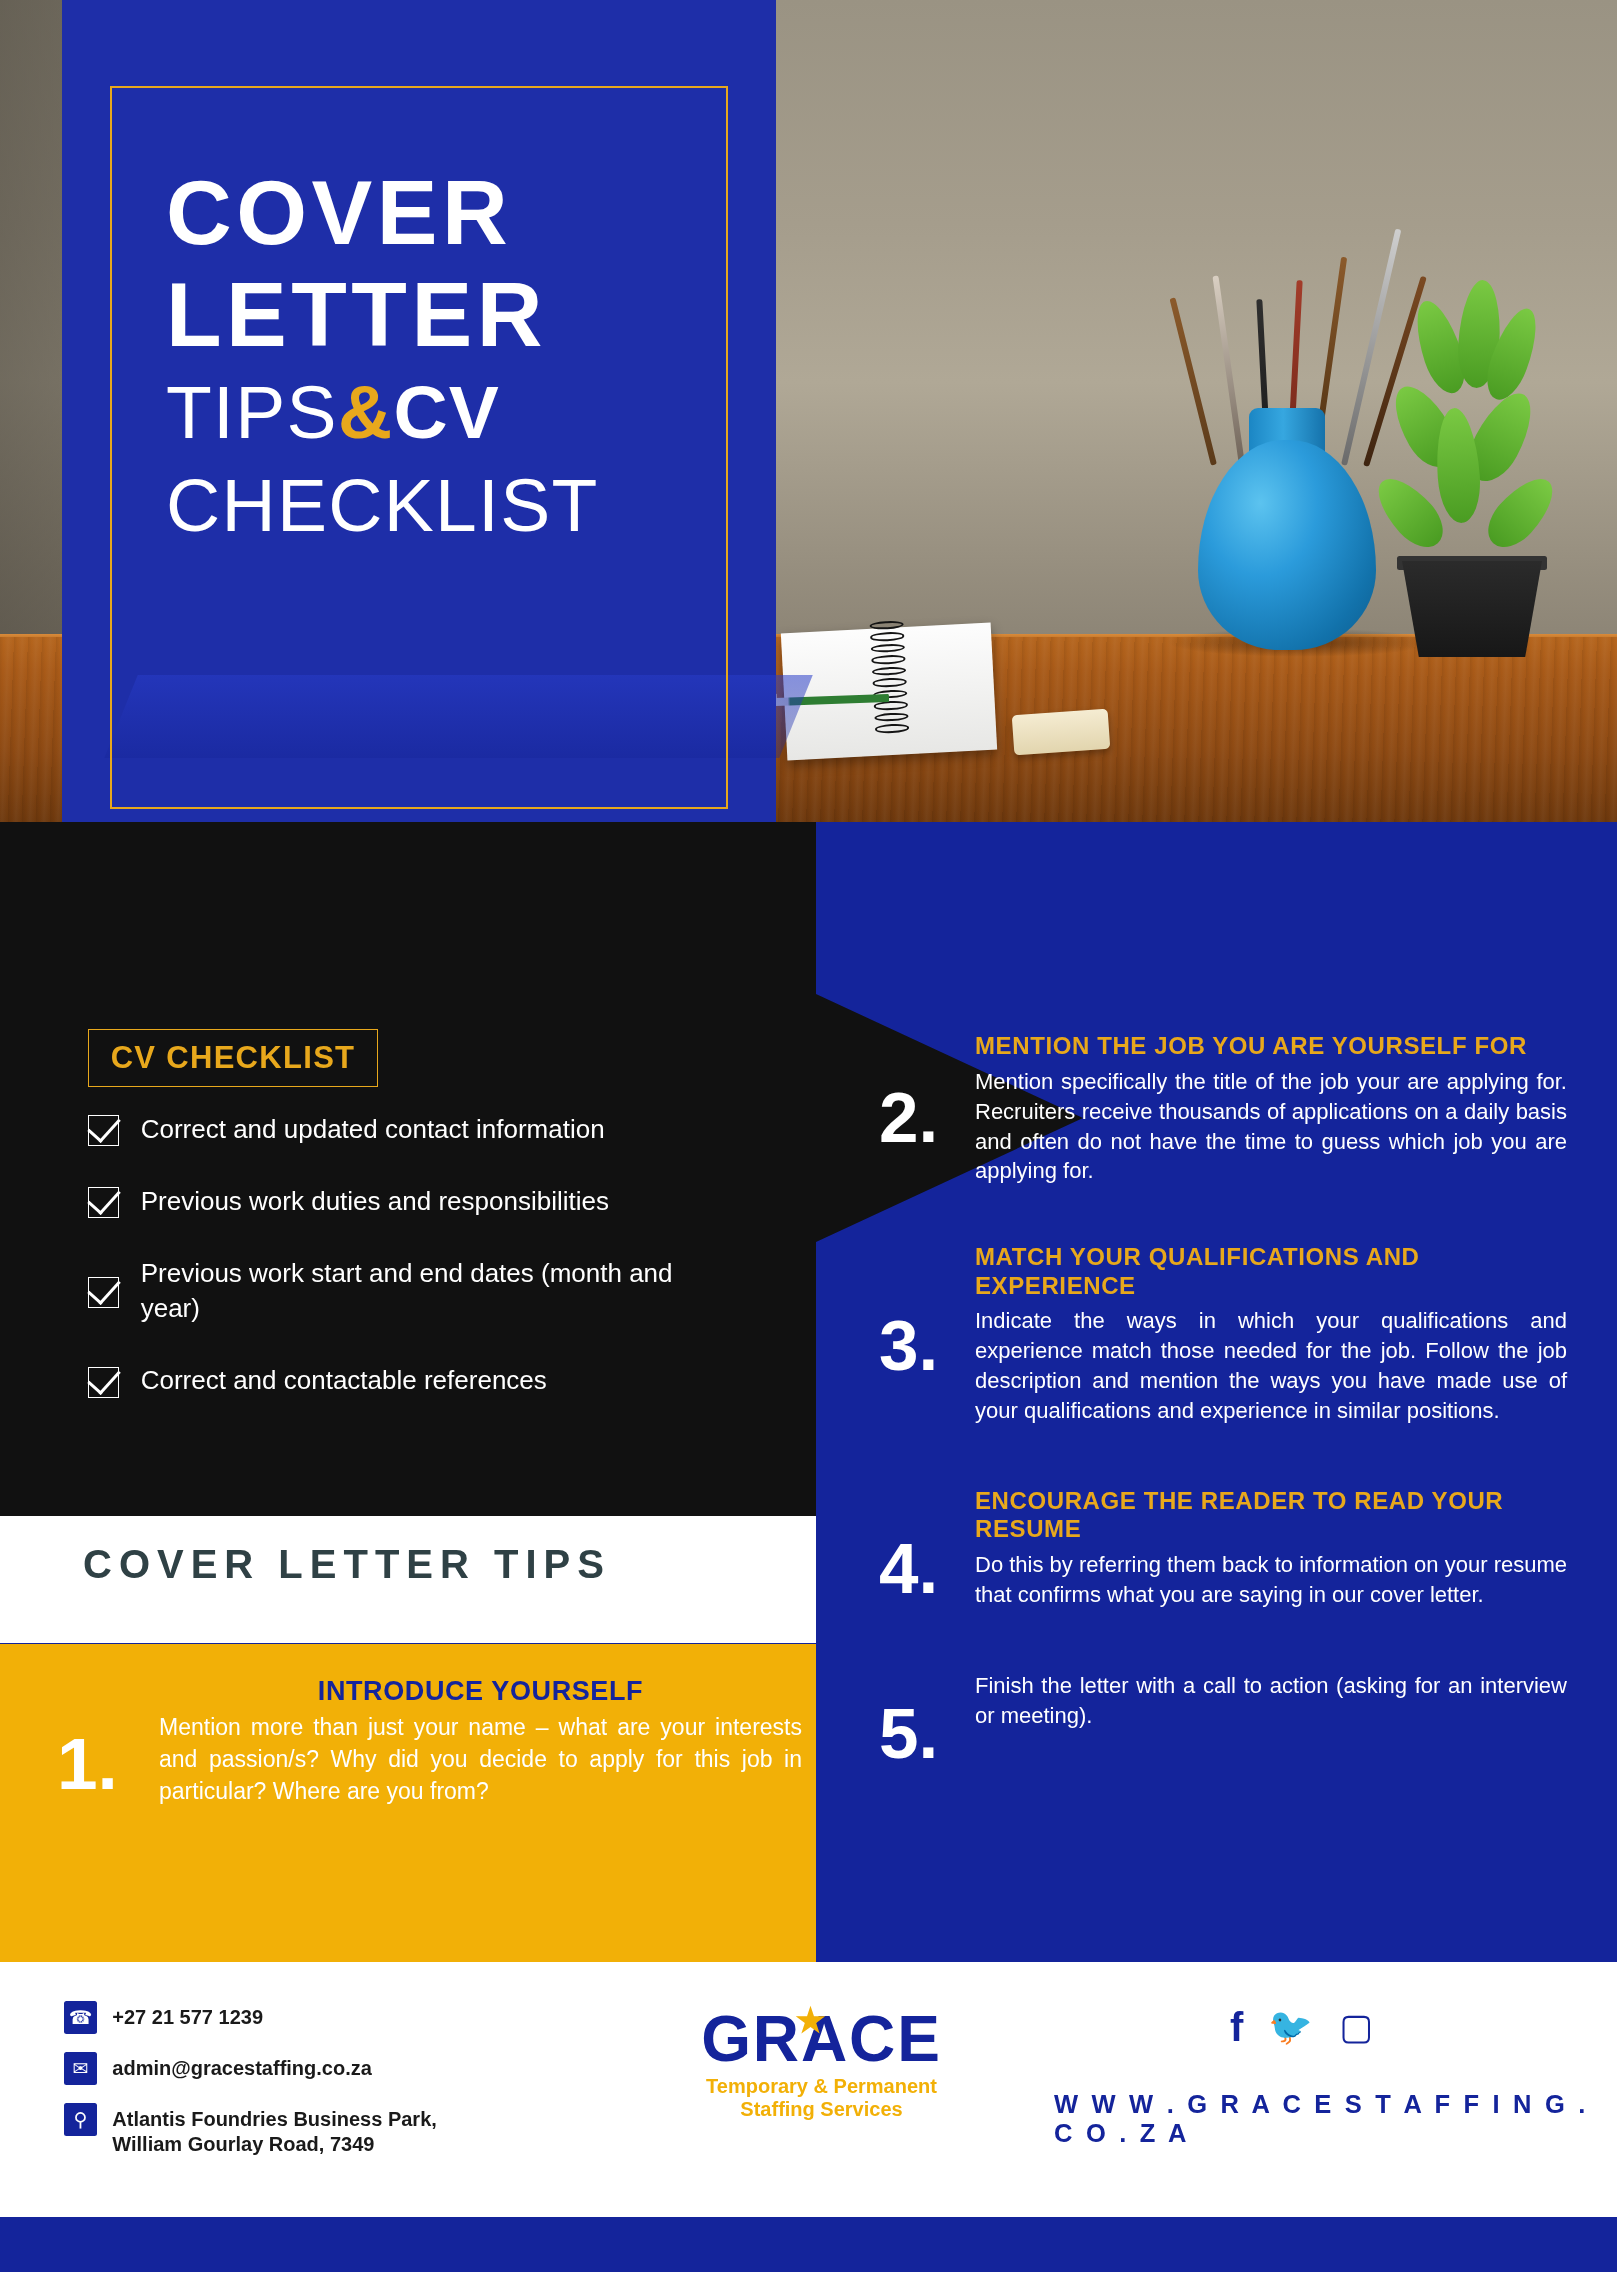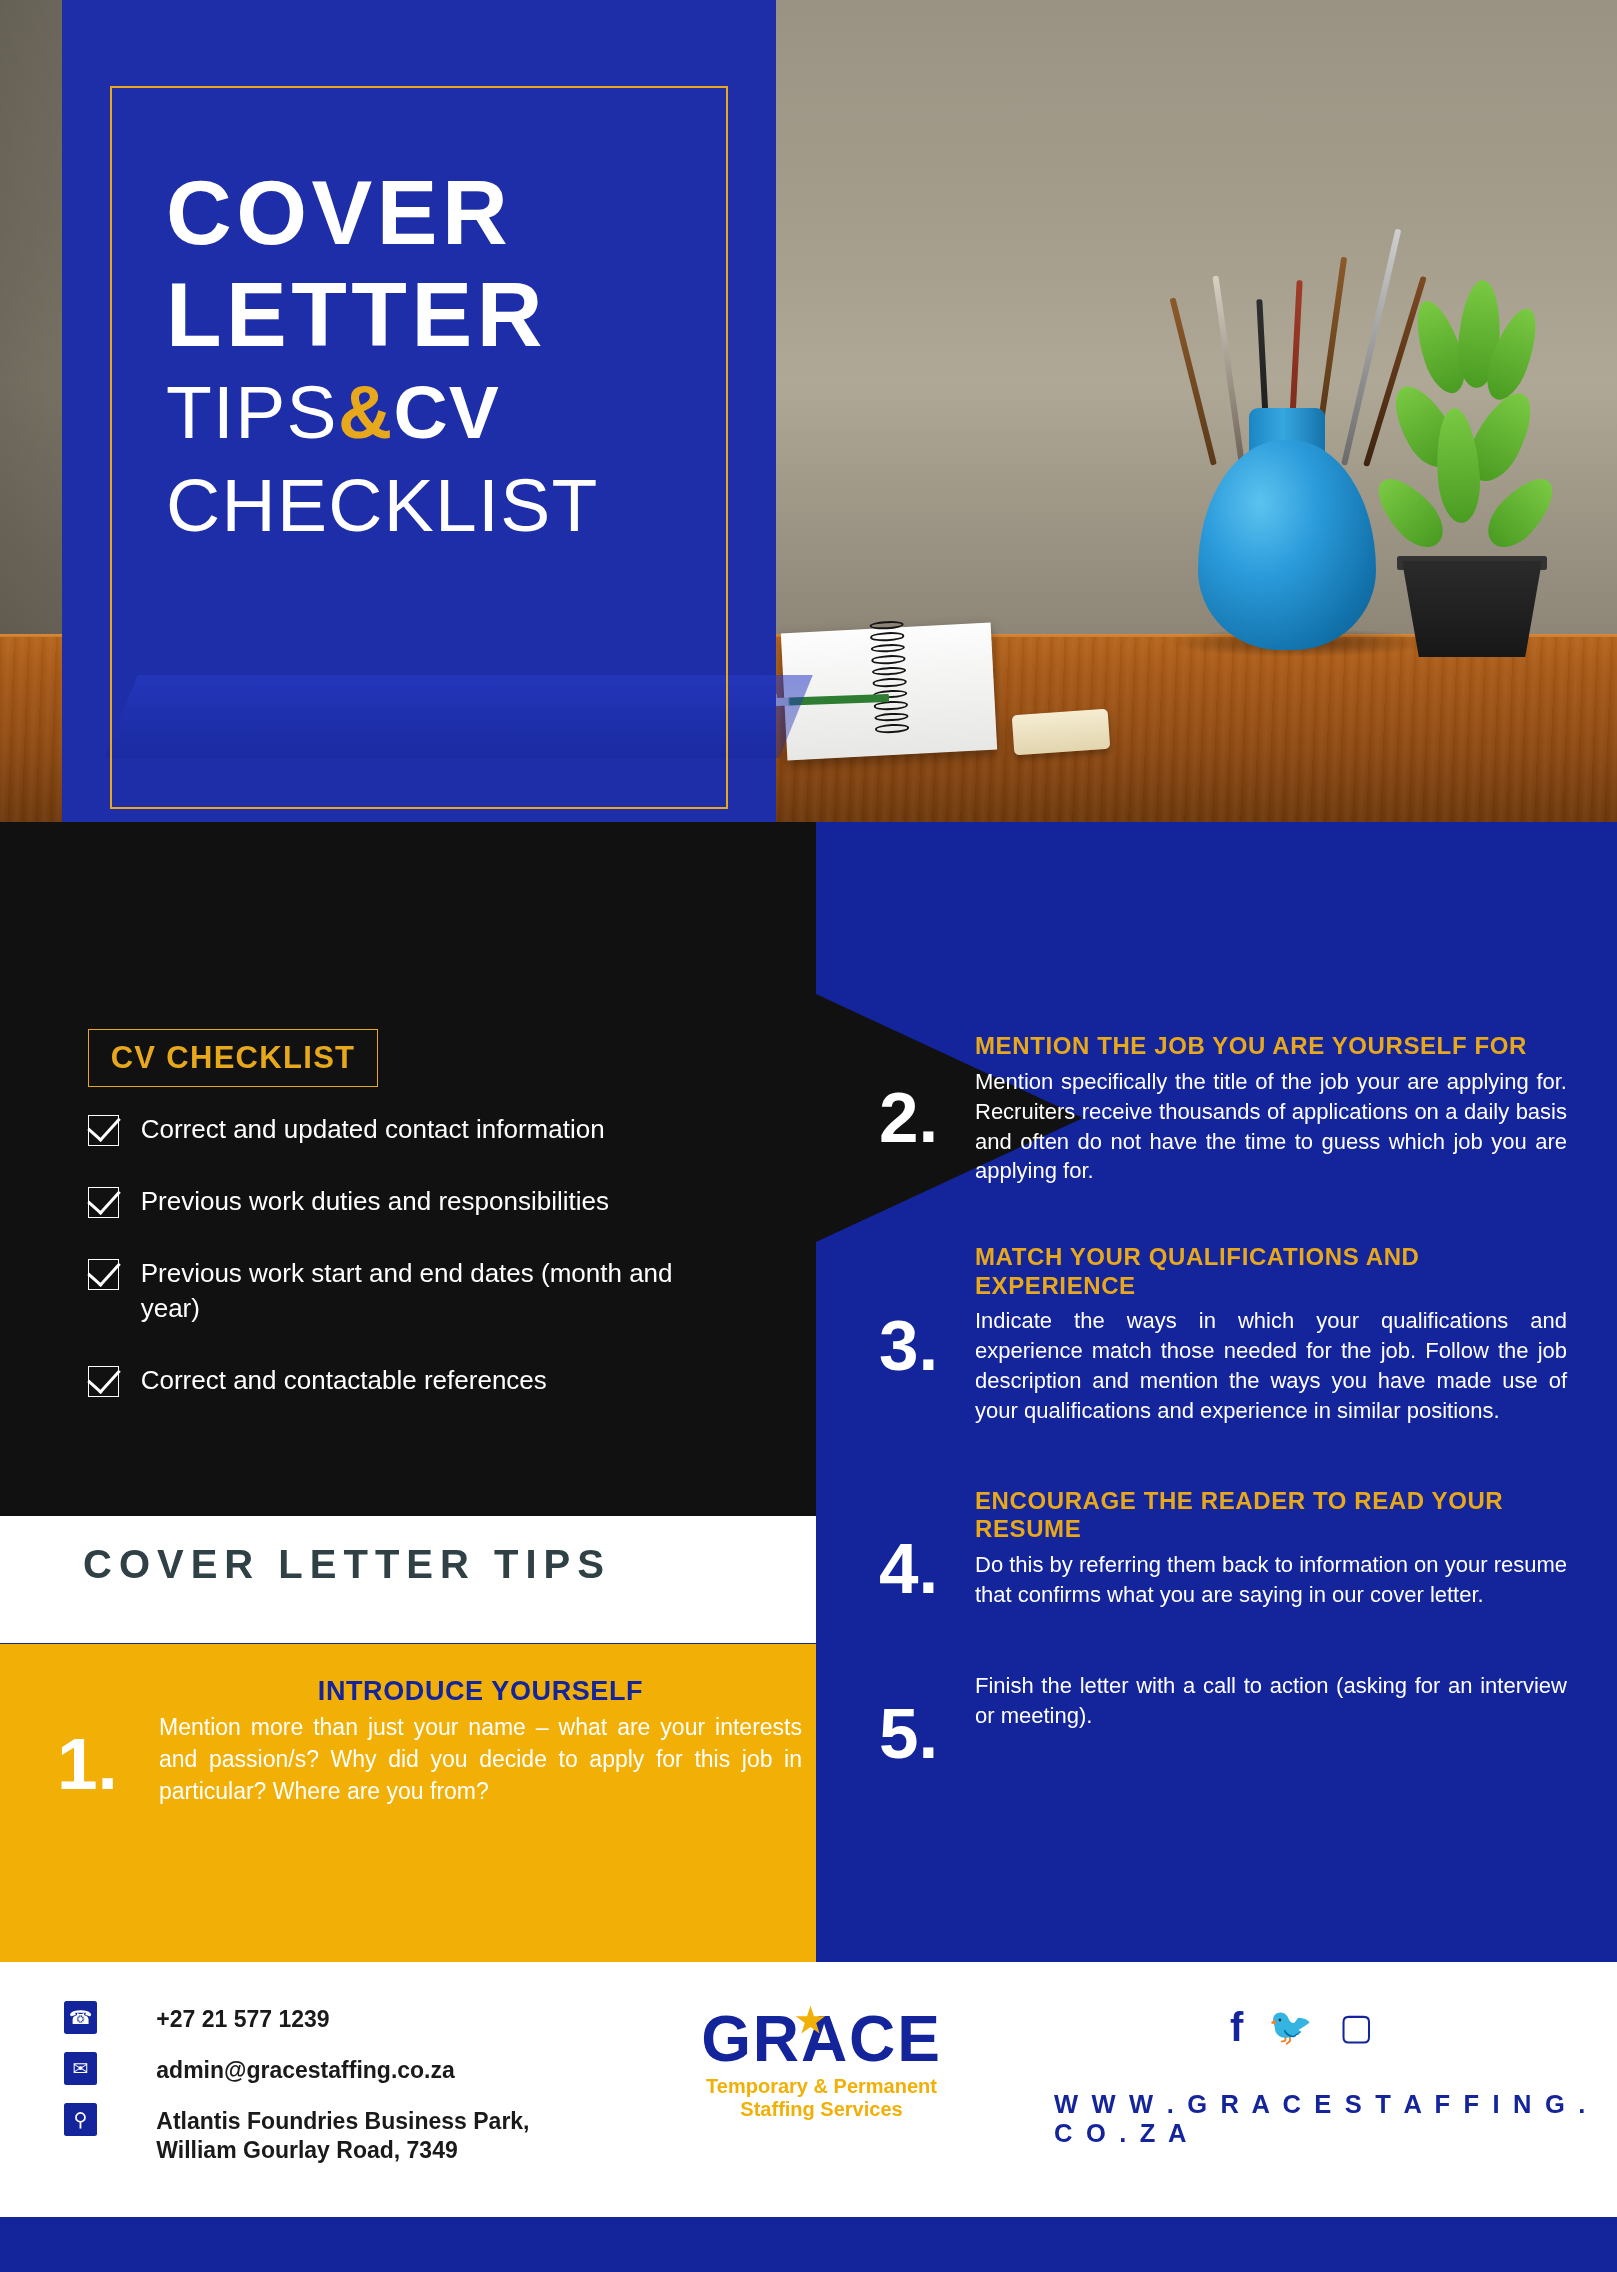--- a/index.html
+++ b/index.html
@@ -201,21 +201,21 @@
   
   .cv-title-box {
     position: absolute; left: 88px; top: 207px;
     padding: 10.2px 21.7px;
     border: 1.9px solid #e8a81c;
   }
   .cv-title {
     color: #e8a81c; font-size: 31px; font-weight: 700; letter-spacing: 1.3px;
   }
   .cv-list { position: absolute; left: 88px; top: 290px; width: 694px; }
-  .cv-item { display: flex; align-items: flex-start; margin-bottom: 37px; }
+  .cv-item { display: flex; align-items: center; margin-bottom: 37px; }
   .cv-check {
     width: 31px; height: 31px; border: 1.9px solid #ffffff; flex: 0 0 31px;
     margin-right: 21.7px; position: relative; margin-top: 2.5px;
   }
   .cv-check:after {
     content: ""; position: absolute; left: 5.7px; top: -5.1px;
     width: 15.3px; height: 27px; border: solid #ffffff;
     border-width: 0 3.8px 3.8px 0; transform: rotate(42deg);
   }
   .cv-text { color: #ffffff; font-size: 26px; font-weight: 300; line-height: 1.35; }
@@ -271,21 +271,21 @@
     background: #14249b;
   }
   .contact { position: absolute; left: 64px; top: 2001px; width: 510px; }
   .contact-row { display: flex; align-items: flex-start; margin-bottom: 18px; }
   .ci {
     width: 33px; height: 33px; flex: 0 0 33px; margin-right: 15.3px;
     background: #14249b; position: relative; border-radius: 2.5px;
     display: flex; align-items: center; justify-content: center;
     color: #ffffff; font-size: 19px;
   }
-  .contact-text { color: #1a1a1a; font-size: 23px; font-weight: 700; line-height: 1.25; padding-top: 3.8px; margin-left: 44px; }
+  .contact-text { color: #1a1a1a; font-size: 20px; font-weight: 700; line-height: 1.25; padding-top: 3.8px; }
 
   .logo { position: absolute; left: 643px; top: 2007px; width: 357px; text-align: center; }
   .logo-word {
     font-size: 64px; font-weight: 700; color: #14249b; letter-spacing: 1.9px; line-height: 1;
     position: relative; display: inline-block;
   }
   .logo-star {
     position: absolute; left: 94px; top: -3.8px;
     color: #f2b007; font-size: 34px; line-height: 1;
   }

